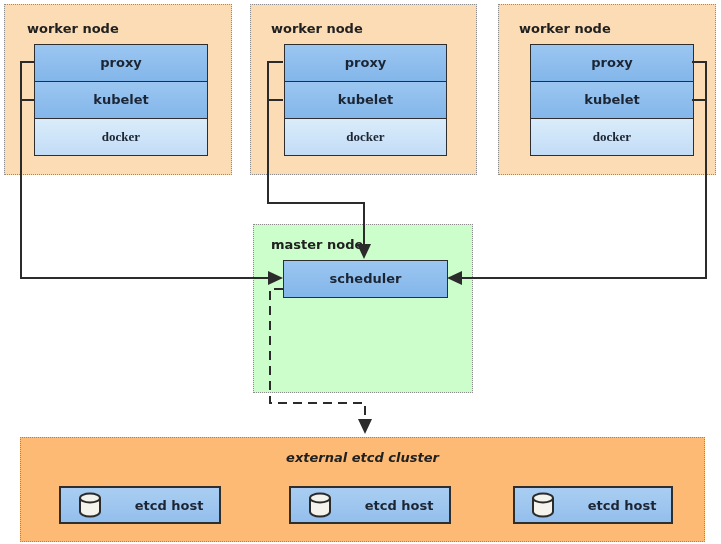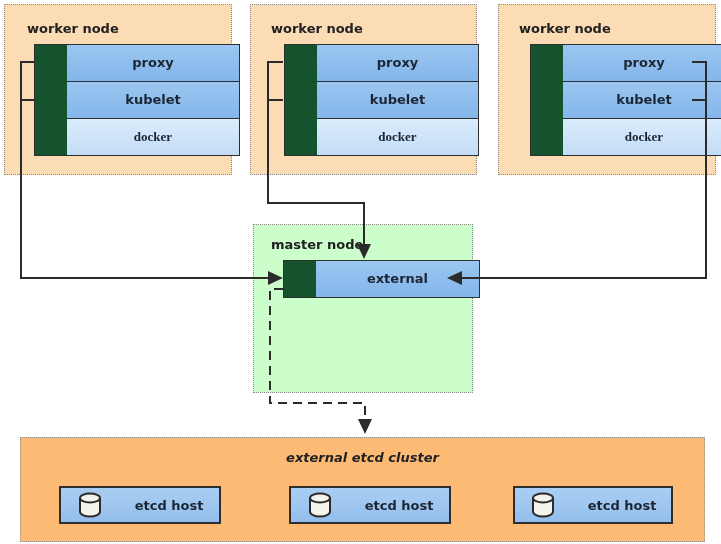--- a/index.html
+++ b/index.html
@@ -40,22 +40,21 @@
     font-size: 13px;
     font-weight: bold;
     font-style: italic;
     color: #212121;
   }
 
   .stack {
     position: absolute;
     border: 1px solid #2e2e2e;
     box-sizing: content-box;
-    background: #14532d;
-    padding-left: 32px;
+    background: #7f1d1d;
   }
   .row {
     height: 36px;
     line-height: 36px;
     text-align: center;
     font-size: 13px;
     font-weight: bold;
     color: #1c2533;
     white-space: nowrap;
     overflow: hidden;
@@ -122,21 +121,21 @@
     <div class="stack" style="left:31px; top:39px; width:162px;">
       <div class="row comp-dark">proxy</div>
       <div class="row comp-dark">kubelet</div>
       <div class="row comp-light">docker</div>
     </div>
   </div>
 
   <div class="node-box master-bg" style="left:253px; top:224px; width:220px; height:169px;">
     <div class="node-title" style="left:17px; top:12px;">master node</div>
     <div class="stack" style="left:29px; top:35px; width:163px;">
-      <div class="row comp-dark">external</div>
+      <div class="row comp-dark">scheduler</div>
     </div>
   </div>
 
   <div class="node-box etcd-bg" style="left:20px; top:437px; width:685px; height:105px;">
     <div class="etcd-title">external etcd cluster</div>
 
     <div class="etcd-host" style="left:38px; width:158px;">
       <svg class="db-icon" width="26" height="28" viewBox="0 0 26 28">
         <path d="M3 7 L3 20.5 A10 5 0 0 0 23 20.5 L23 7" fill="#f4f3ec" stroke="#2b2b2b" stroke-width="2"></path>
         <ellipse cx="13" cy="7" rx="10" ry="4.5" fill="#f4f3ec" stroke="#2b2b2b" stroke-width="2"></ellipse>

